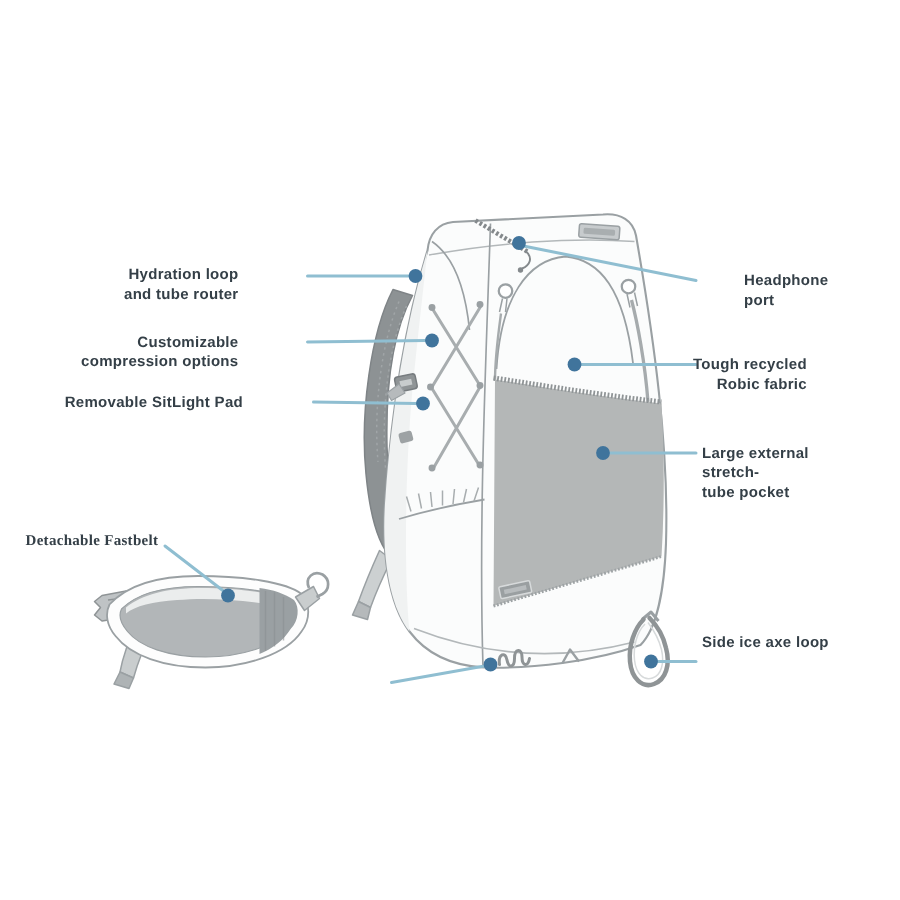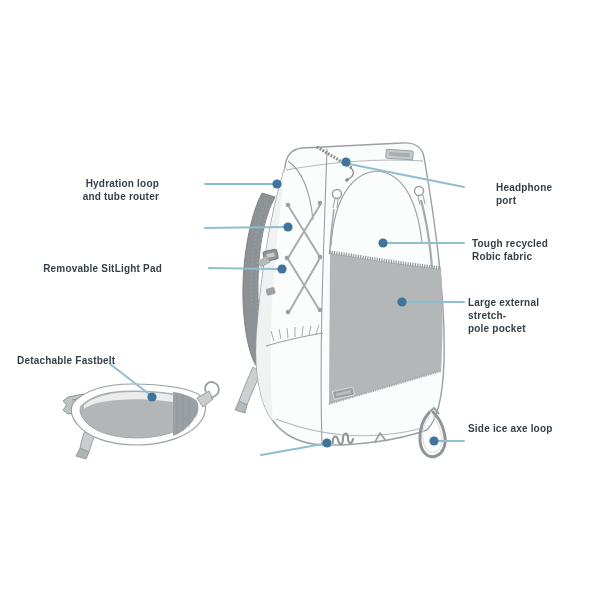--- a/index.html
+++ b/index.html
@@ -144,28 +144,30 @@
       <circle fill="#40749c" cx="346" cy="162" r="4.6"></circle>
       <circle fill="#40749c" cx="383" cy="243" r="4.6"></circle>
       <circle fill="#40749c" cx="402" cy="302" r="4.6"></circle>
       <circle fill="#40749c" cx="434" cy="441" r="4.6"></circle>
     </g>
   </svg>
 
   <div class="label r" style="right:397px;top:177px;">Hydration loop
 and tube router</div>
 
+  <div class="label r" style="right:397px;top:222px;">Customizable
+compression options</div>
 
   <div class="label r" style="right:394px;top:262px;">Removable SitLight Pad</div>
 
-  <div class="label" style="left:17px;top:354px;">Detachable Fastbelt</div>
+  <div class="label" style="left:17px;top:354px;font-family:Liberation Serif, serif;">Detachable Fastbelt</div>
 
 
   <div class="label" style="left:468px;top:181px;margin-left:28px;">Headphone port</div>
 
-  <div class="label" style="left:472px;top:237px;">Tough recycled
+  <div class="label" style="left:462px;top:237px;text-align:right;">Tough recycled
 Robic fabric</div>
 
   <div class="label" style="left:468px;top:296px;">Large external stretch-
-pole pocket</div>
+tube pocket</div>
 
   <div class="label" style="left:468px;top:422px;">Side ice axe loop</div>
 </div>
 
 </body></html>

